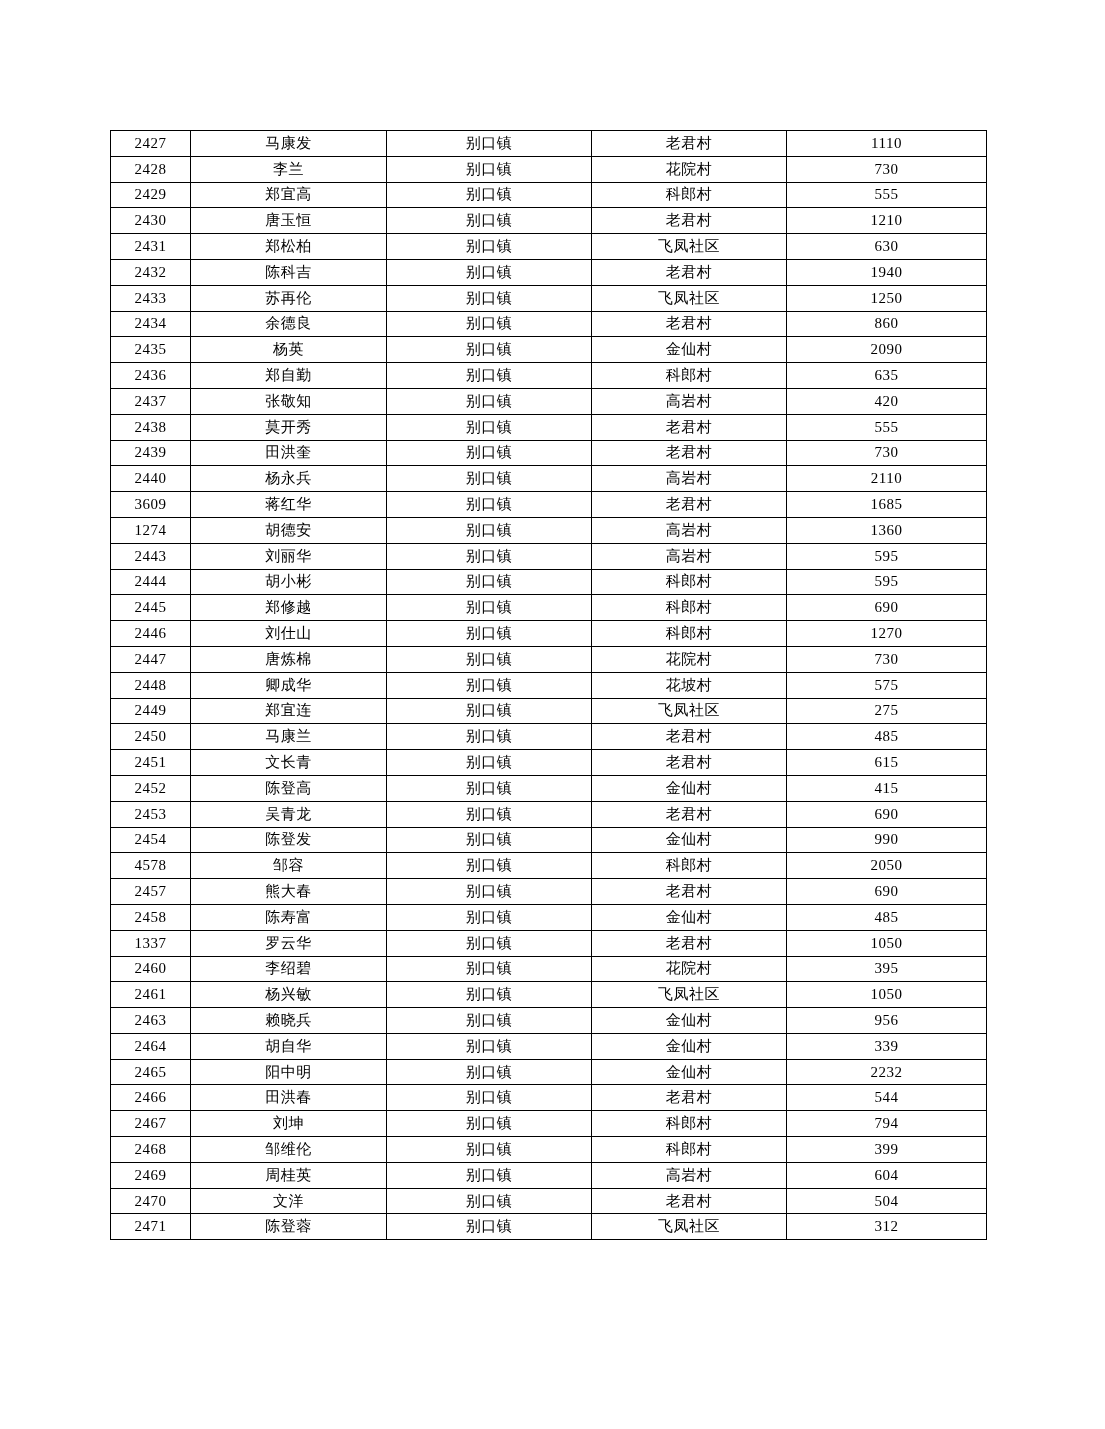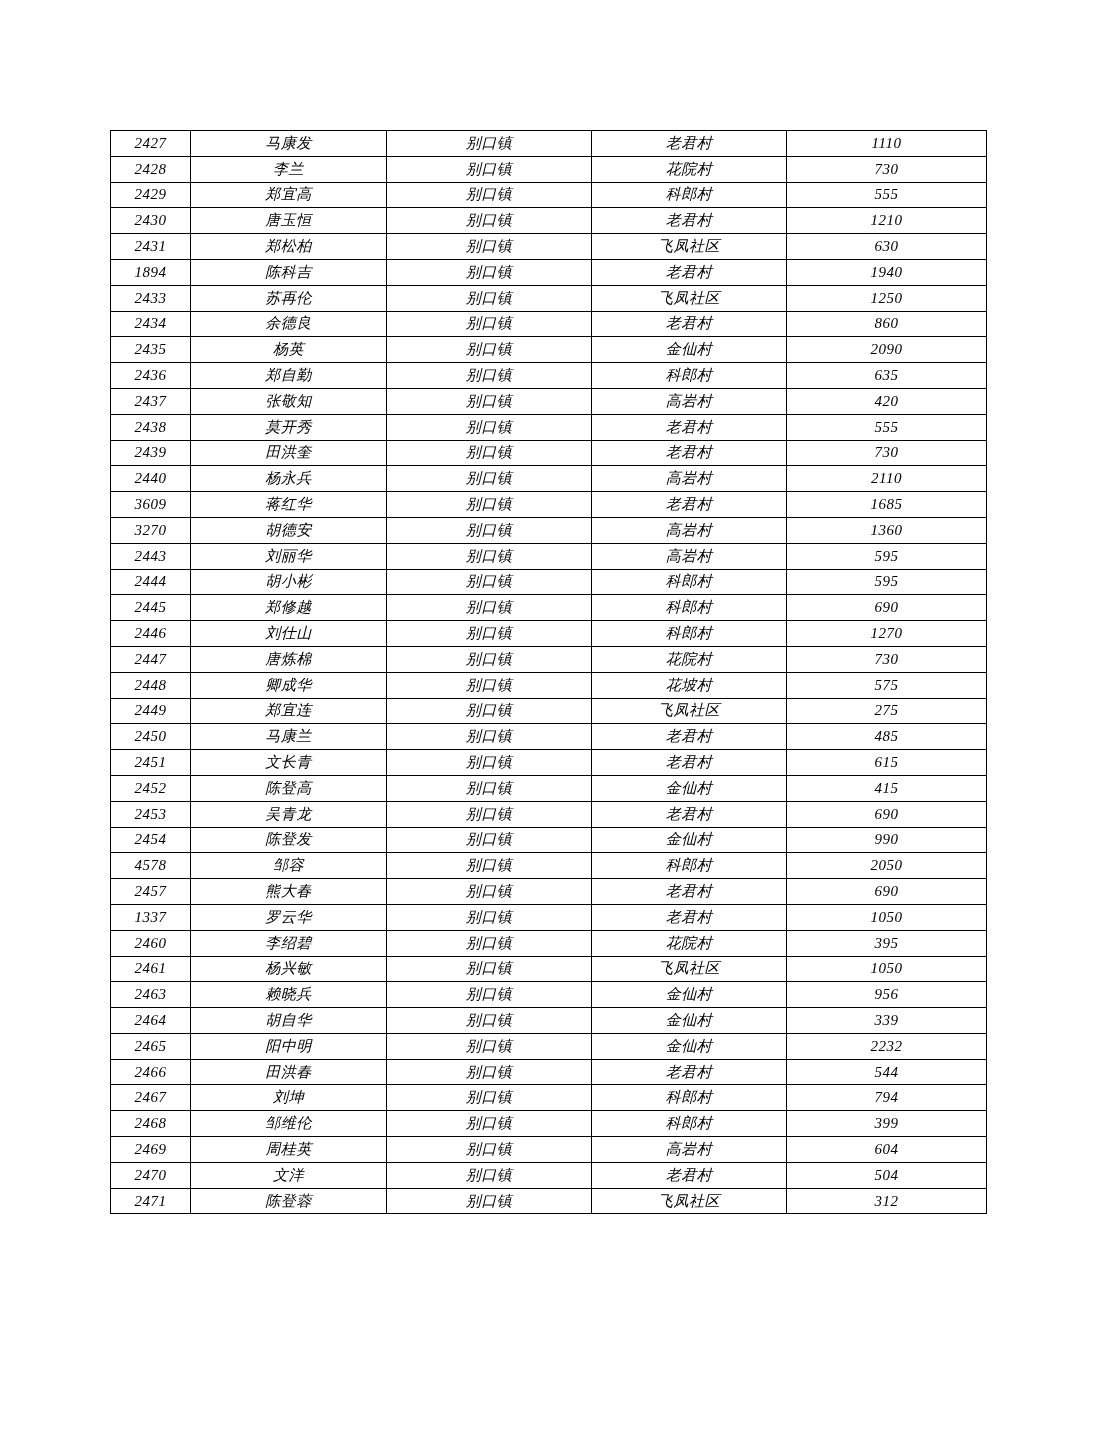--- a/index.html
+++ b/index.html
@@ -21,21 +21,20 @@
     height: 1429px;
     background: #ffffff;
   }
   table.records {
     position: absolute;
     top: 130px;
     left: 110px;
     width: 876px;
     border-collapse: collapse;
     table-layout: fixed;
-    font-style: italic;
   }
   table.records td {
     border: 1px solid #000000;
     height: 24.8px;
     padding: 0;
     text-align: center;
     vertical-align: middle;
     font-size: 15px;
     line-height: 1;
     white-space: nowrap;
@@ -90,21 +89,21 @@
           <td>1210</td>
         </tr>
         <tr>
           <td>2431</td>
           <td>郑松柏</td>
           <td>别口镇</td>
           <td>飞凤社区</td>
           <td>630</td>
         </tr>
         <tr>
-          <td>1894</td>
+          <td>2432</td>
           <td>陈科吉</td>
           <td>别口镇</td>
           <td>老君村</td>
           <td>1940</td>
         </tr>
         <tr>
           <td>2433</td>
           <td>苏再伦</td>
           <td>别口镇</td>
           <td>飞凤社区</td>
@@ -160,21 +159,21 @@
           <td>2110</td>
         </tr>
         <tr>
           <td>3609</td>
           <td>蒋红华</td>
           <td>别口镇</td>
           <td>老君村</td>
           <td>1685</td>
         </tr>
         <tr>
-          <td>3270</td>
+          <td>1274</td>
           <td>胡德安</td>
           <td>别口镇</td>
           <td>高岩村</td>
           <td>1360</td>
         </tr>
         <tr>
           <td>2443</td>
           <td>刘丽华</td>
           <td>别口镇</td>
           <td>高岩村</td>
@@ -263,20 +262,27 @@
           <td>别口镇</td>
           <td>科郎村</td>
           <td>2050</td>
         </tr>
         <tr>
           <td>2457</td>
           <td>熊大春</td>
           <td>别口镇</td>
           <td>老君村</td>
           <td>690</td>
+        </tr>
+        <tr>
+          <td>2458</td>
+          <td>陈寿富</td>
+          <td>别口镇</td>
+          <td>金仙村</td>
+          <td>485</td>
         </tr>
         <tr>
           <td>1337</td>
           <td>罗云华</td>
           <td>别口镇</td>
           <td>老君村</td>
           <td>1050</td>
         </tr>
         <tr>
           <td>2460</td>

